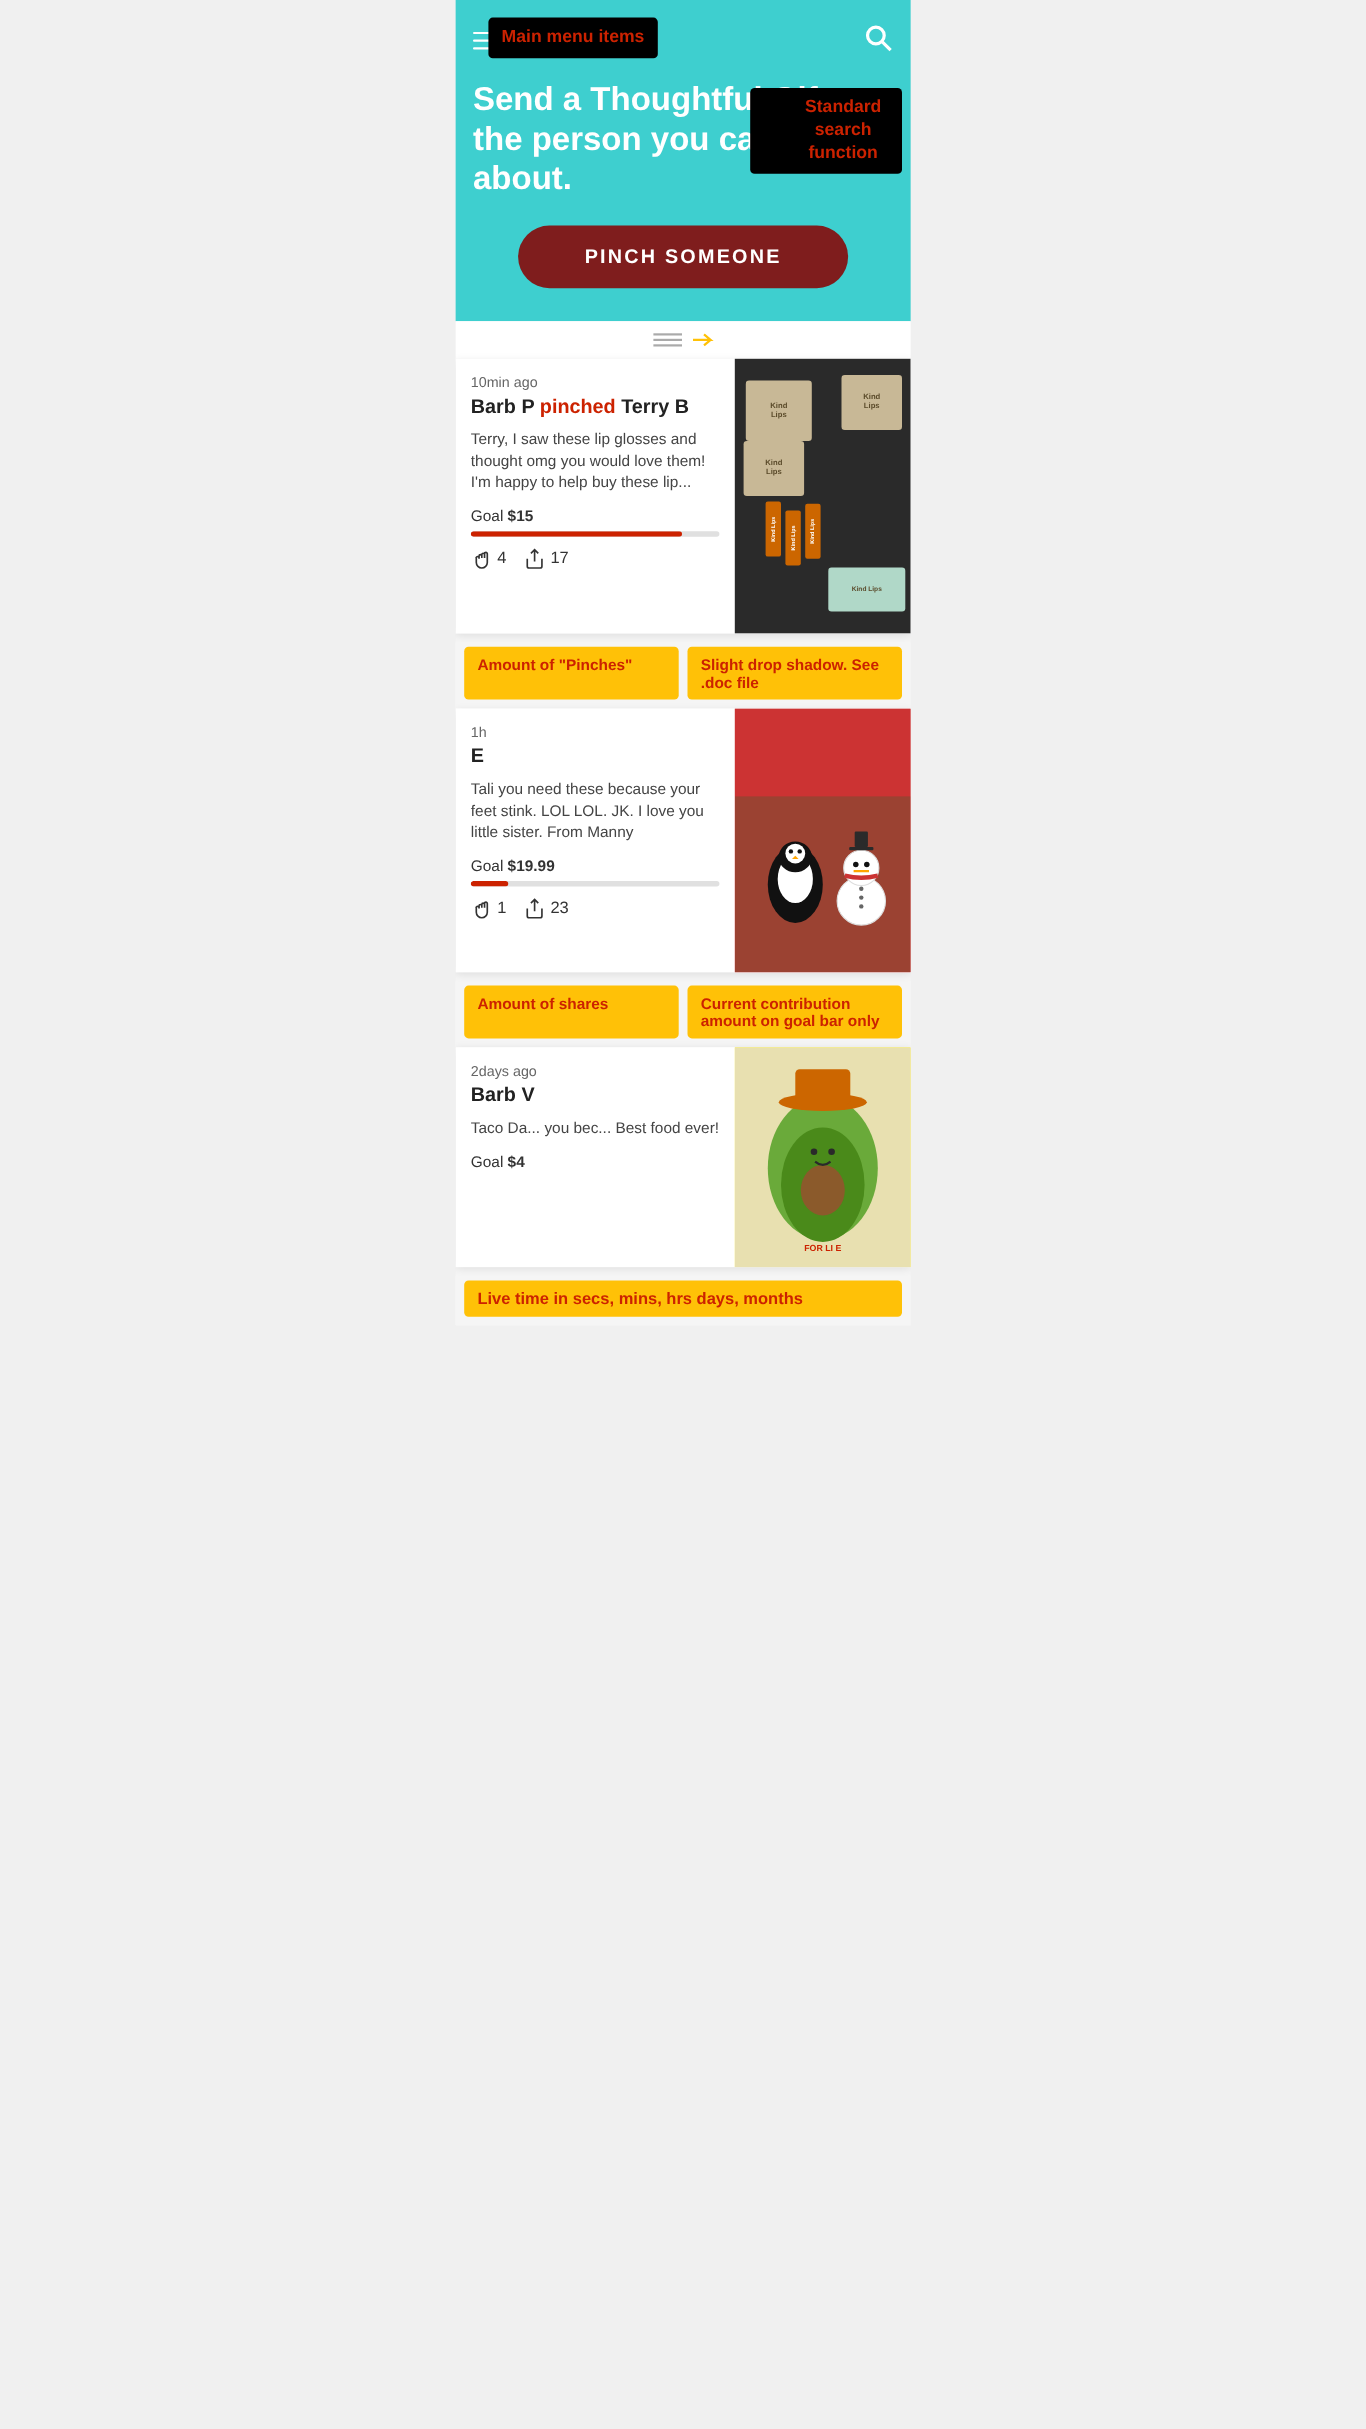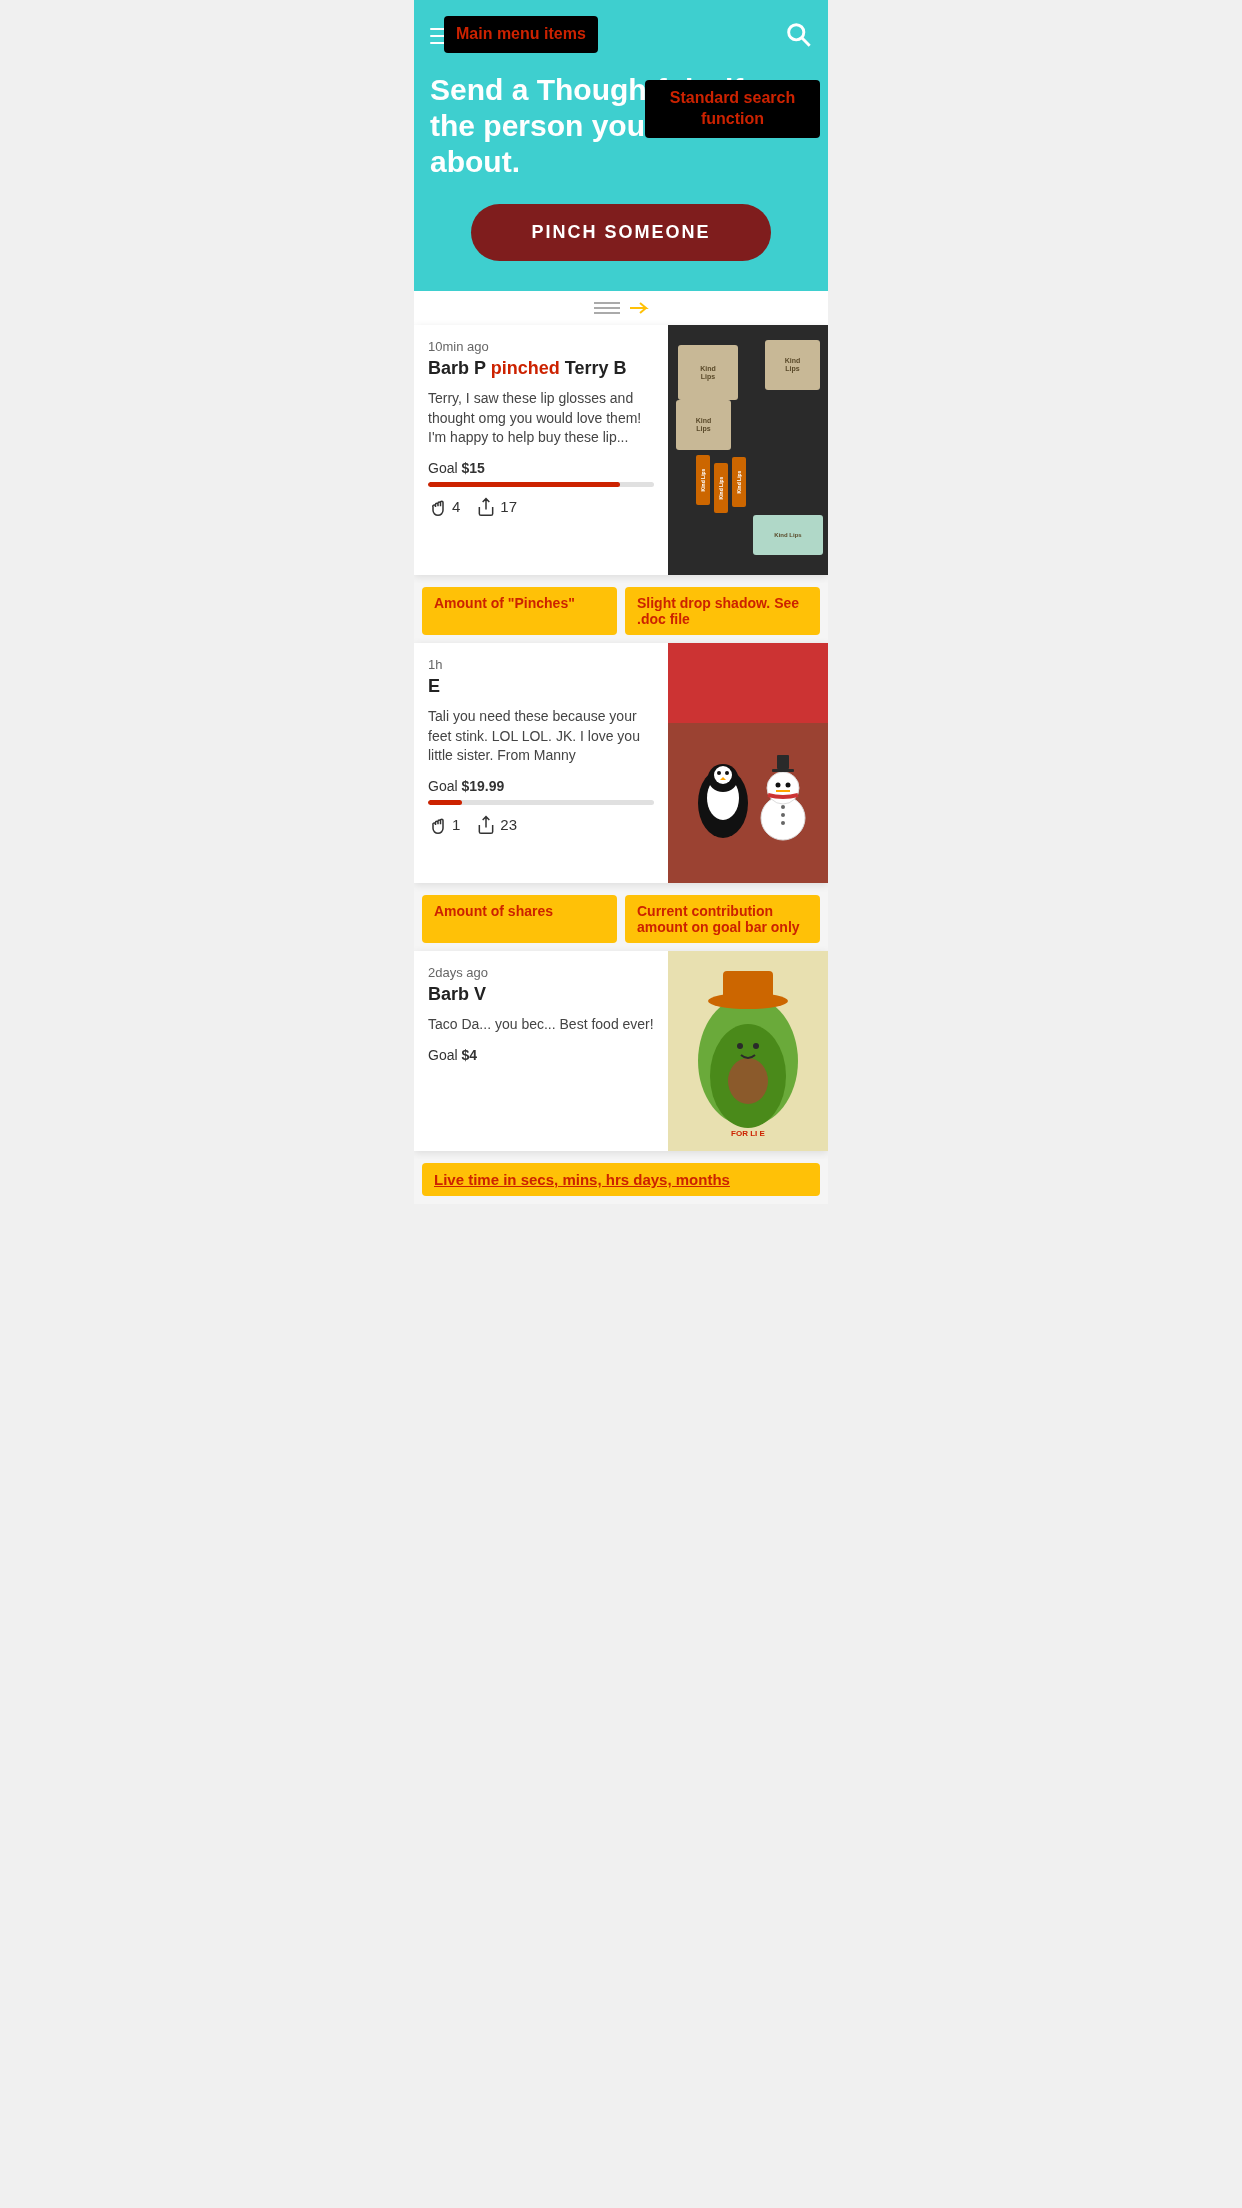--- a/index.html
+++ b/index.html
@@ -82,22 +82,23 @@
       line-height: 1.3;
       z-index: 10;
     }
     .annotation-main-menu {
       top: 16px;
       left: 30px;
     }
     .annotation-search {
       top: 80px;
       right: 8px;
-      width: 175px;
+      width: 138px;
       text-align: center;
+      padding-left: 43px;
     }
     .scroll-indicator {
       text-align: center;
       padding: 8px 0;
       display: flex;
       justify-content: center;
       gap: 4px;
     }
     .scroll-indicator span {
       display: block;
@@ -309,21 +310,20 @@
       border-radius: 4px;
       flex: 1;
     }
     .ann-livetime {
       background: #ffc107;
       color: #cc2200;
       font-size: 15px;
       font-weight: 700;
       padding: 8px 12px;
       border-radius: 4px;
-      text-decoration: underline;
     }
 
     
     .overflow-dots {
       position: absolute;
       right: 8px;
       top: 8px;
       font-size: 20px;
       color: #999;
       cursor: pointer;

